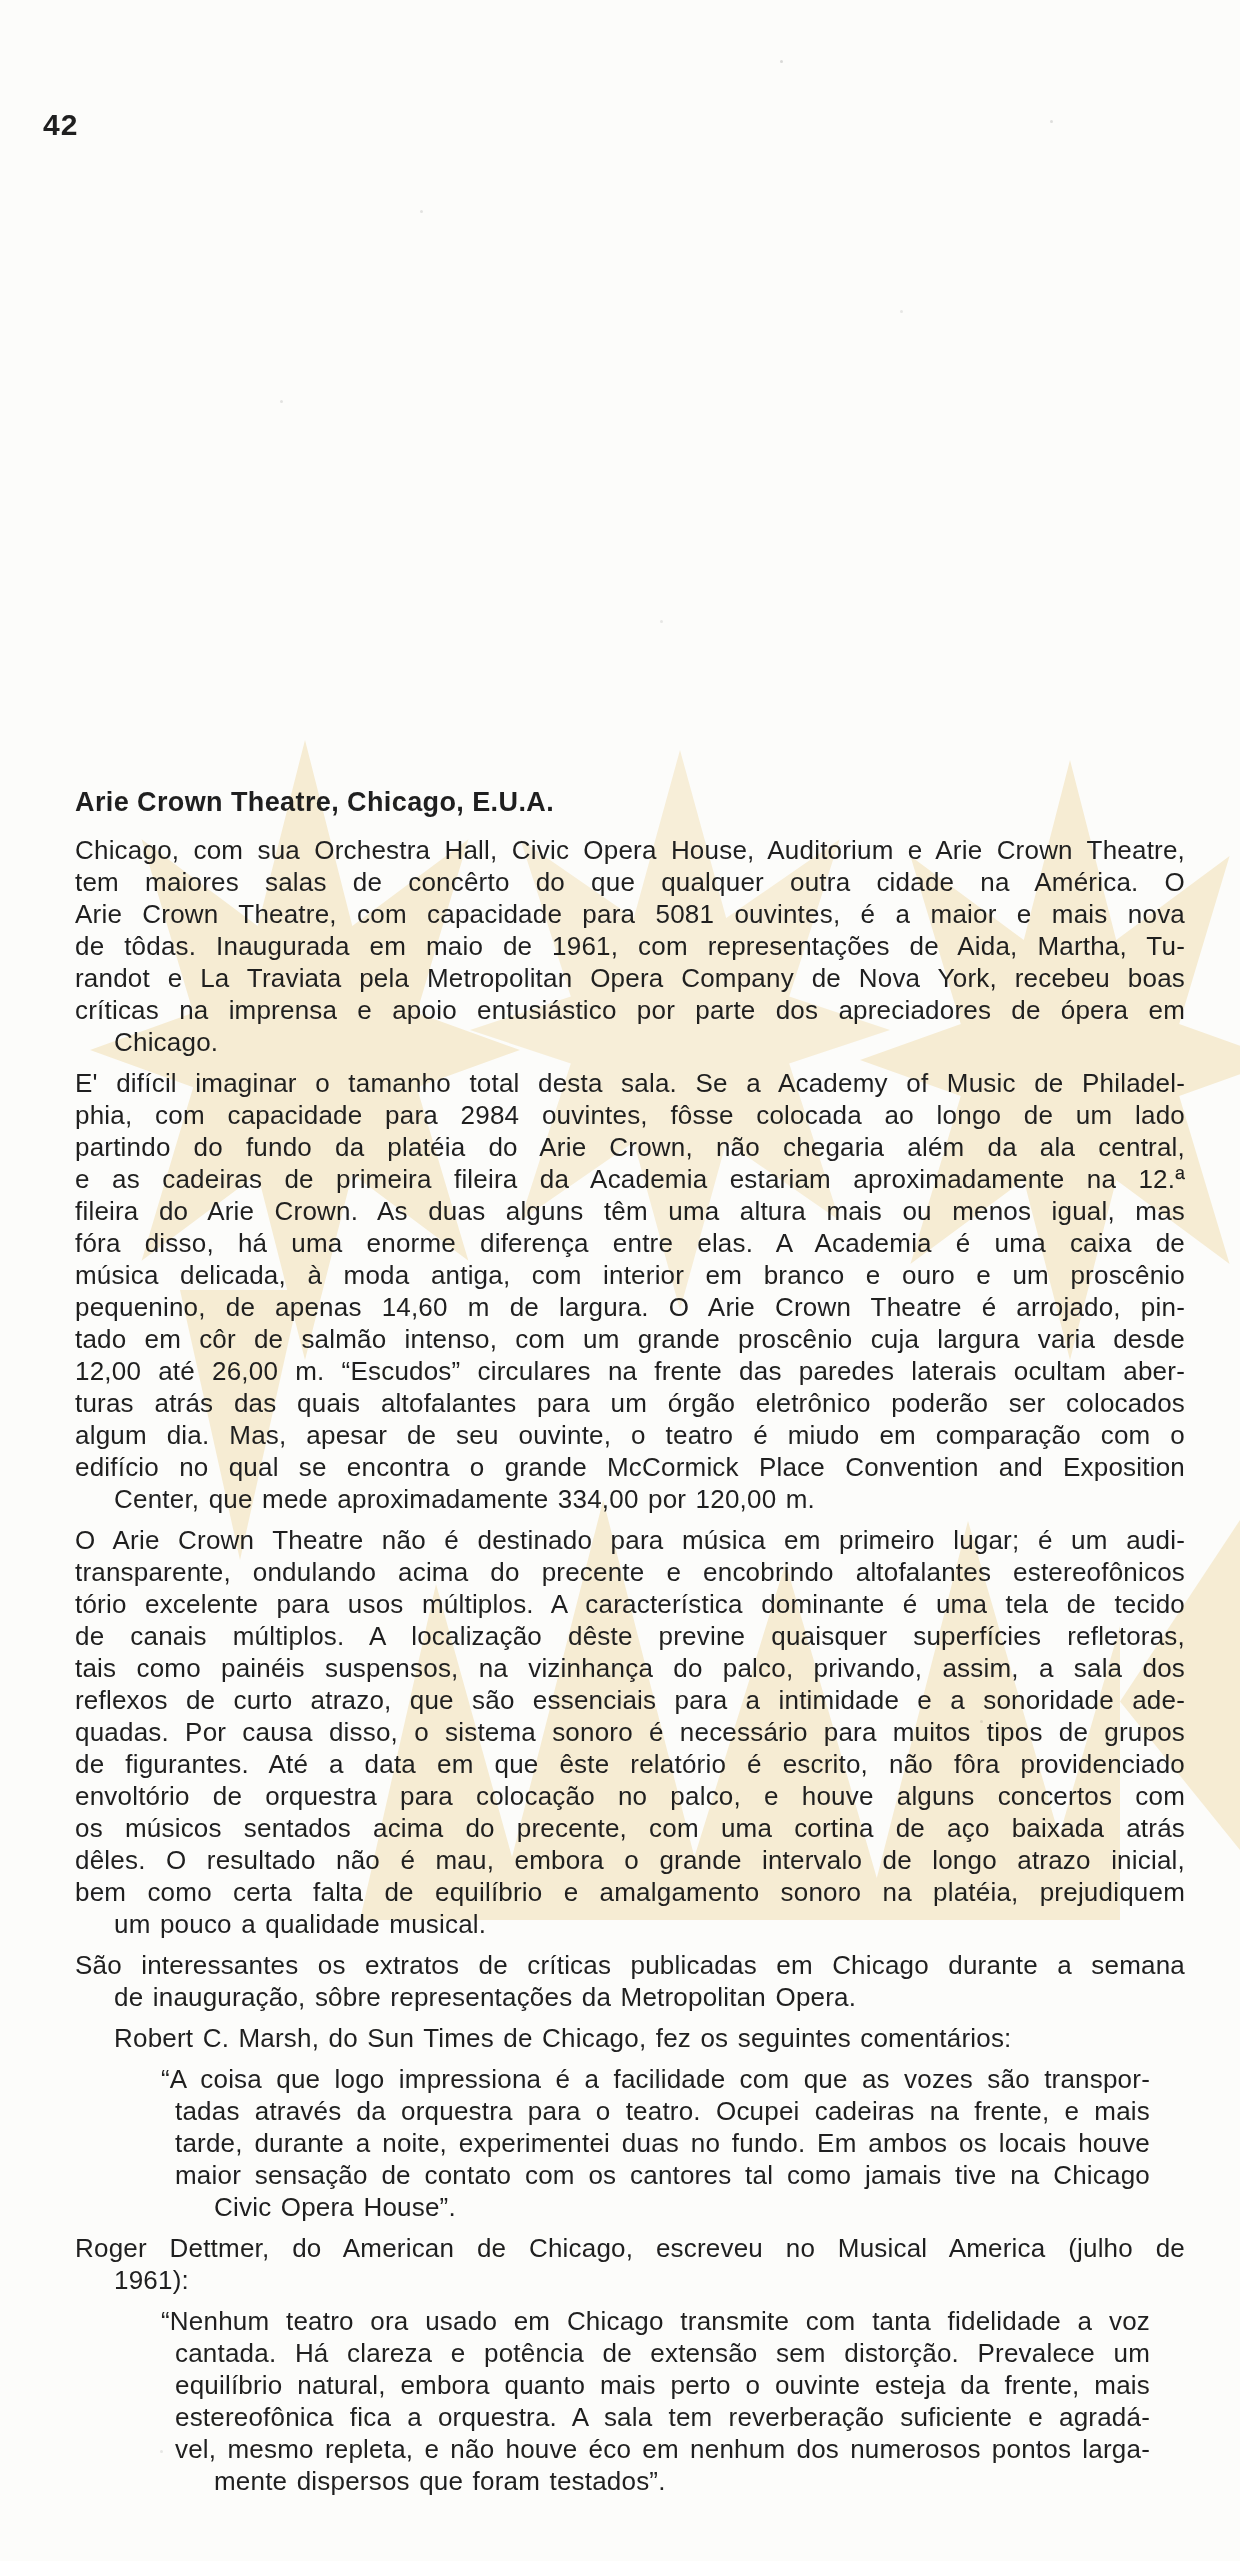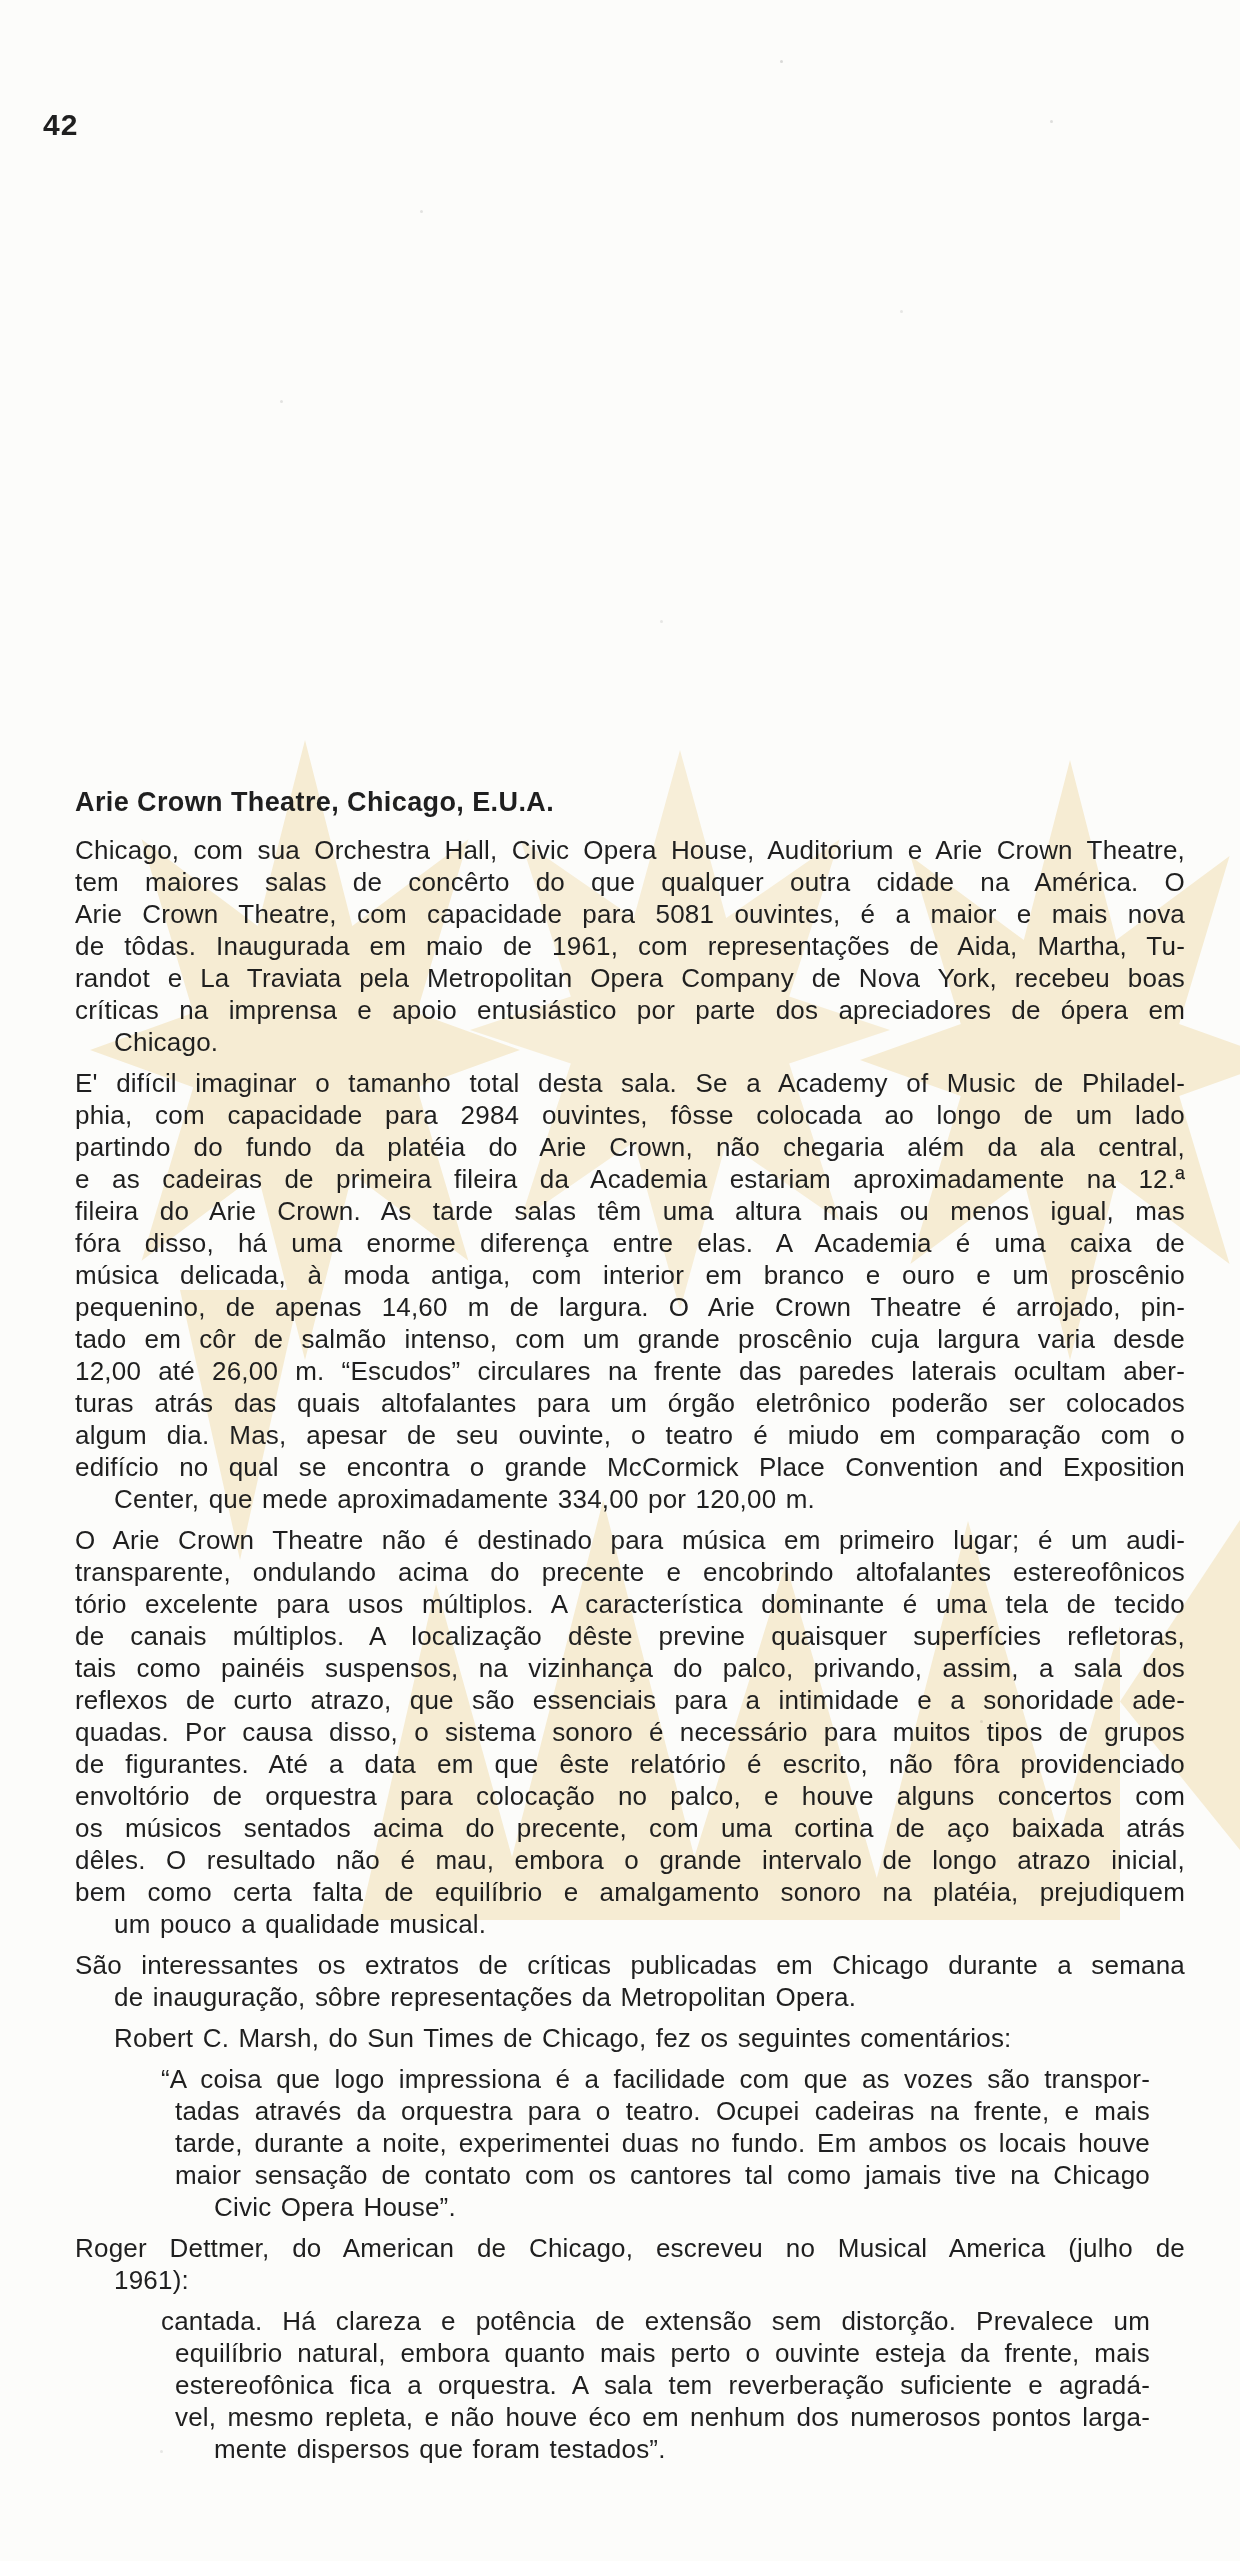--- a/index.html
+++ b/index.html
@@ -131,21 +131,21 @@
         <div class="line">de tôdas.  Inaugurada em maio de 1961, com representações de Aida, Martha, Tu-</div>
         <div class="line">randot e La Traviata pela Metropolitan Opera Company de Nova York, recebeu boas</div>
         <div class="line">críticas na imprensa e apoio entusiástico por parte dos apreciadores de ópera em</div>
         <div class="line">Chicago.</div>
       </div>
       <div class="block paragraph">
         <div class="line">E' difícil imaginar o tamanho total desta sala.  Se a Academy of Music de Philadel-</div>
         <div class="line">phia, com capacidade para 2984 ouvintes, fôsse colocada ao longo de um lado</div>
         <div class="line">partindo do fundo da platéia do Arie Crown, não chegaria além da ala central,</div>
         <div class="line">e as cadeiras de primeira fileira da Academia estariam aproximadamente na 12.ª</div>
-        <div class="line">fileira do Arie Crown.  As tarde salas têm uma altura mais ou menos igual, mas</div>
+        <div class="line">fileira do Arie Crown.  As duas alguns têm uma altura mais ou menos igual, mas</div>
         <div class="line">fóra disso, há uma enorme diferença entre elas.  A Academia é uma caixa de</div>
         <div class="line">música delicada, à moda antiga, com interior em branco e ouro e um proscênio</div>
         <div class="line">pequenino, de apenas 14,60 m de largura.  O Arie Crown Theatre é arrojado, pin-</div>
         <div class="line">tado em côr de salmão intenso, com um grande proscênio cuja largura varia desde</div>
         <div class="line">12,00 até 26,00 m.  “Escudos” circulares na frente das paredes laterais ocultam aber-</div>
         <div class="line">turas atrás das quais altofalantes para um órgão eletrônico poderão ser colocados</div>
         <div class="line">algum dia.  Mas, apesar de seu ouvinte, o teatro é miudo em comparação com o</div>
         <div class="line">edifício no qual se encontra o grande McCormick Place Convention and Exposition</div>
         <div class="line">Center, que mede aproximadamente 334,00 por 120,00 m.</div>
       </div>
@@ -176,20 +176,21 @@
         <div class="line">tadas através da orquestra para o teatro.  Ocupei cadeiras na frente, e mais</div>
         <div class="line">tarde, durante a noite, experimentei duas no fundo.  Em ambos os locais houve</div>
         <div class="line">maior sensação de contato com os cantores tal como jamais tive na Chicago</div>
         <div class="line">Civic Opera House”.</div>
       </div>
       <div class="block paragraph">
         <div class="line">Roger Dettmer, do American de Chicago, escreveu no Musical America (julho de</div>
         <div class="line">1961):</div>
       </div>
       <div class="block blockquote">
+        <div class="line">“Nenhum teatro ora usado em Chicago transmite com tanta fidelidade a voz</div>
         <div class="line">cantada.  Há clareza e potência de extensão sem distorção.  Prevalece um</div>
         <div class="line">equilíbrio natural, embora quanto mais perto o ouvinte esteja da frente, mais</div>
         <div class="line">estereofônica fica a orquestra.  A sala tem reverberação suficiente e agradá-</div>
         <div class="line">vel, mesmo repleta, e não houve éco em nenhum dos numerosos pontos larga-</div>
         <div class="line">mente dispersos que foram testados”.</div>
       </div>
     </div>
 </main>
 
 </body></html>

